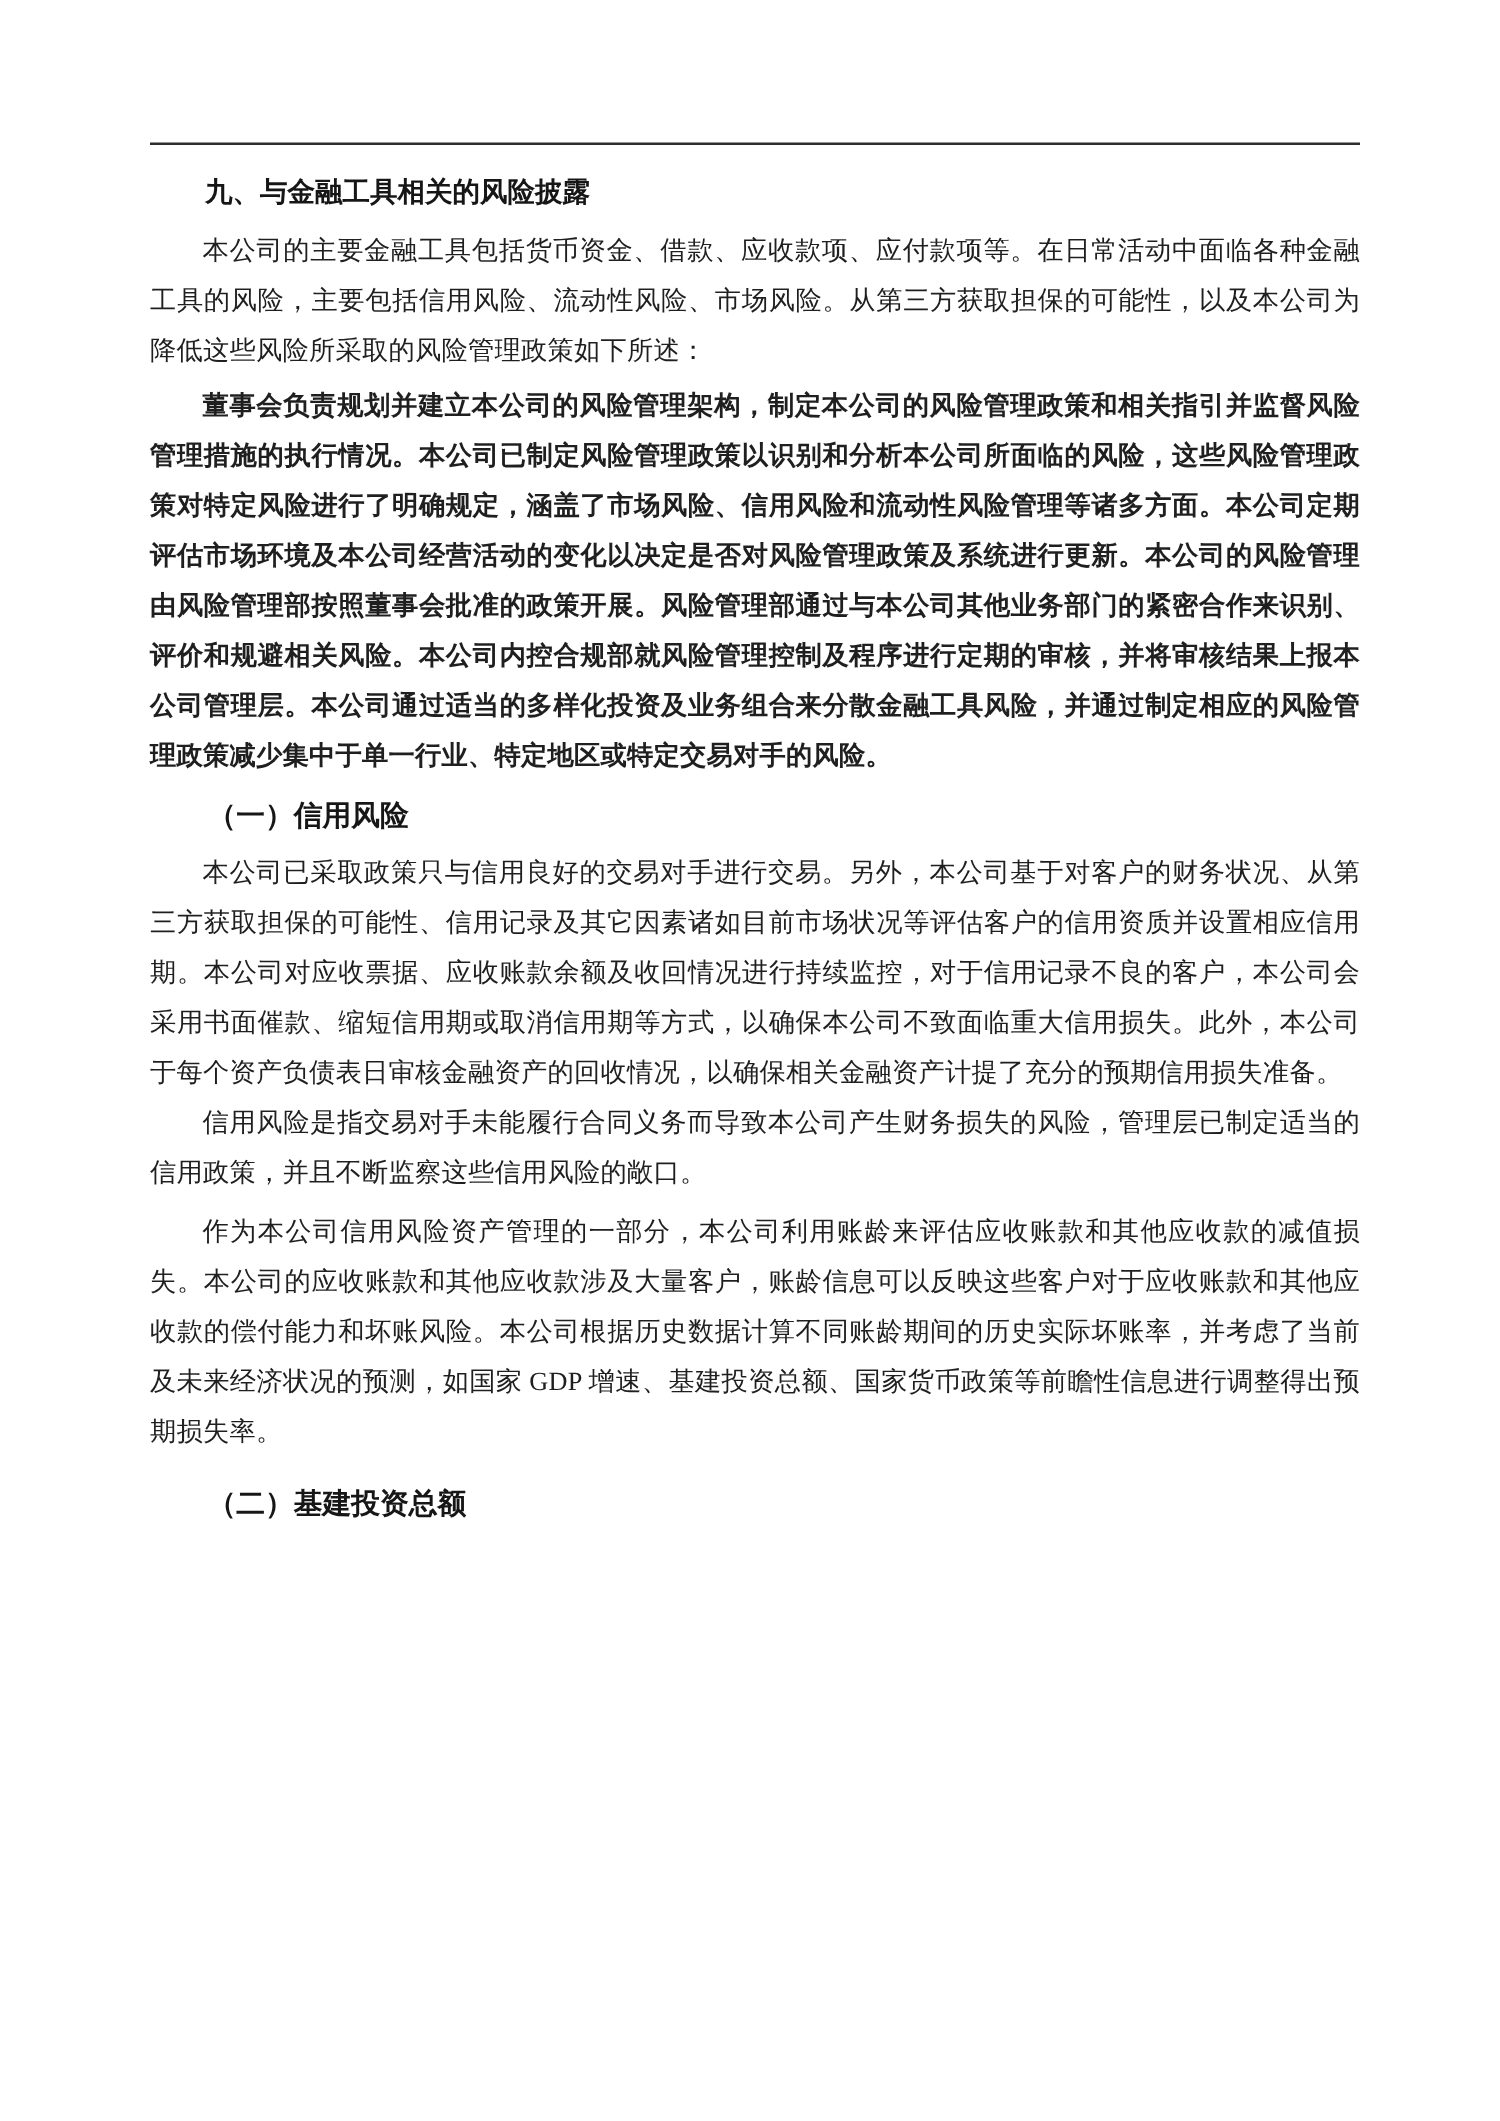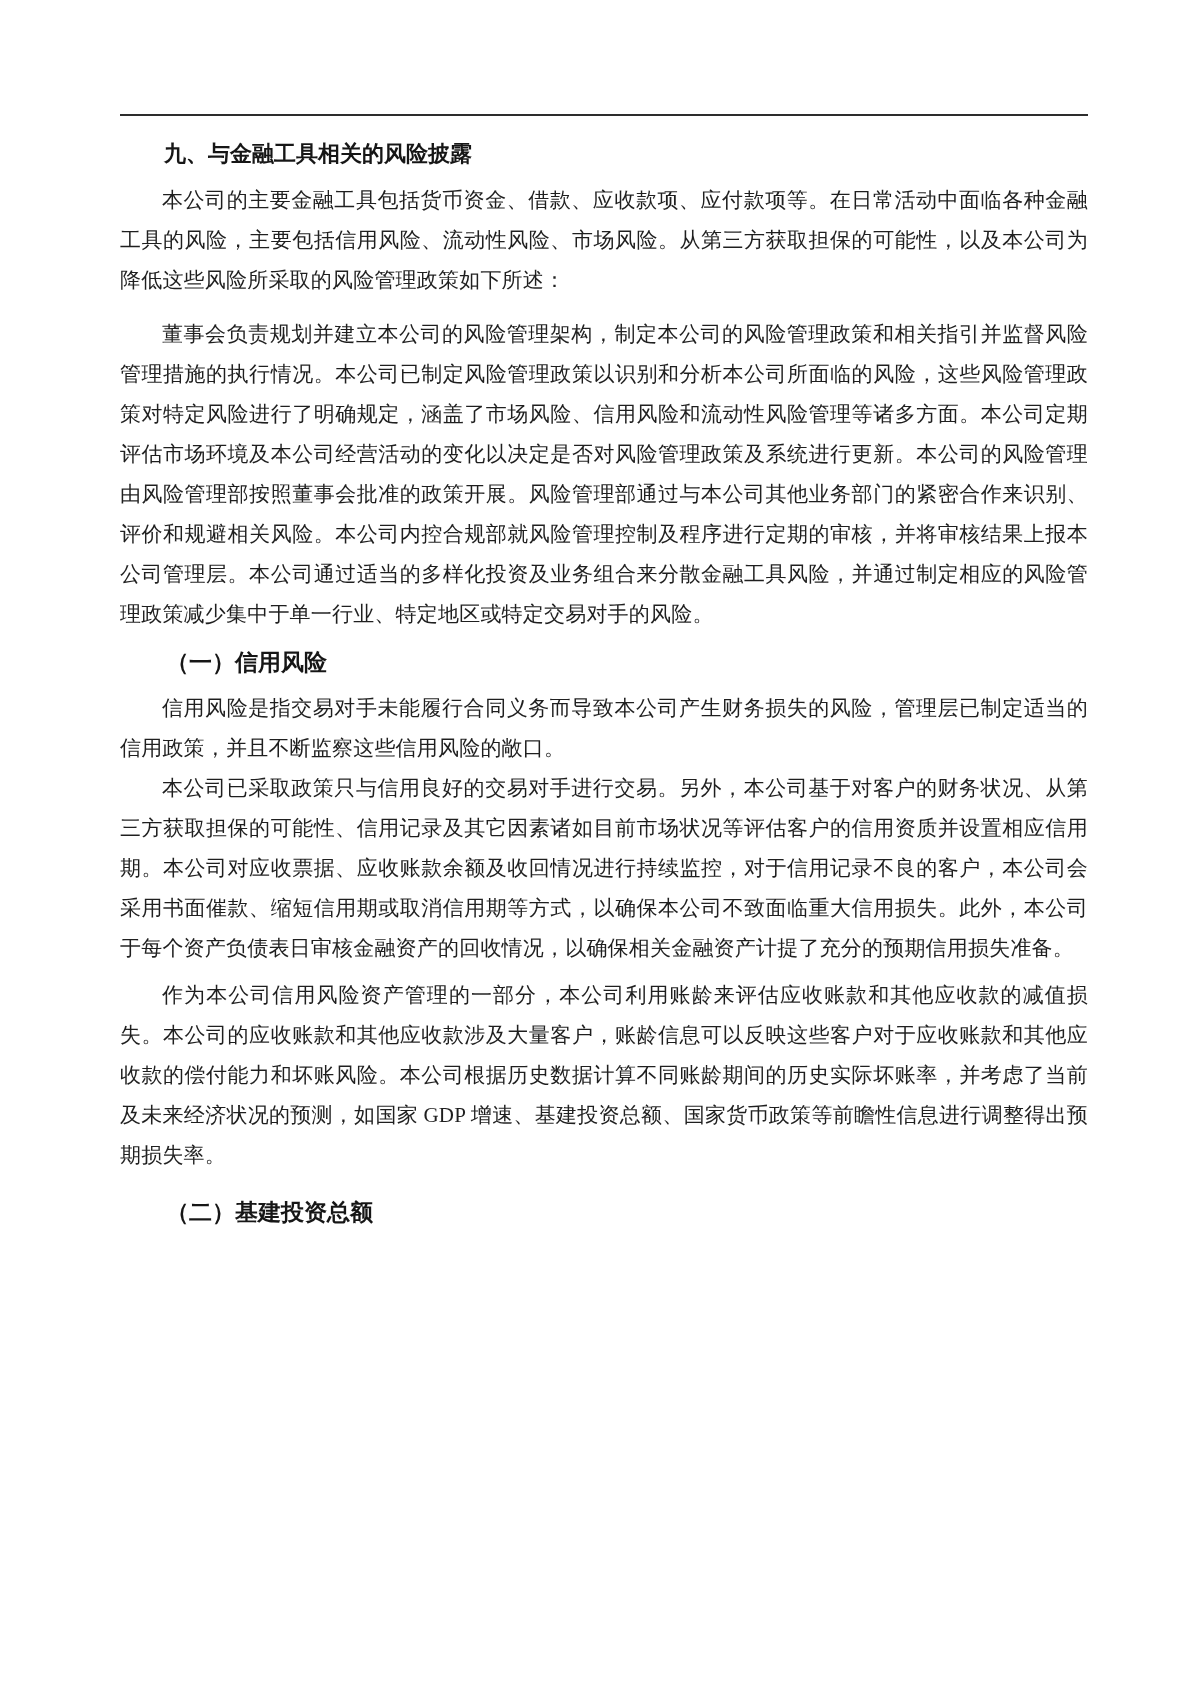--- a/index.html
+++ b/index.html
@@ -46,21 +46,21 @@
   .subheading.credit { margin: 8px 0 6px 0; }
   .subheading.liquidity { margin: 17px 0 1px 0; }
   .body-par {
     margin: 0;
     font-size: 21px;
     line-height: 40px;
     text-align: justify;
     text-indent: 2em;
     letter-spacing: 0.2px;
   }
-  .mt2 { margin-top: 14px; }
+  .mt2 { margin-top: 4px; font-weight: bold; }
   .mt3 { margin-top: 3px; }
   .mt4 { margin-top: 4px; }
   .mt7 { margin-top: 7px; }
   .page-footer {
     position: absolute;
     left: 0;
     right: 0;
     top: 1558px;
     text-align: center;
     font-size: 19px;
@@ -79,23 +79,23 @@
   <main class="content">
 
     <h1 class="heading">九、与金融工具相关的风险披露</h1>
 
     <p class="body-par">本公司的主要金融工具包括货币资金、借款、应收款项、应付款项等。在日常活动中面临各种金融工具的风险，主要包括信用风险、流动性风险、市场风险。从第三方获取担保的可能性，以及本公司为降低这些风险所采取的风险管理政策如下所述：</p>
 
     <p class="body-par mt2">董事会负责规划并建立本公司的风险管理架构，制定本公司的风险管理政策和相关指引并监督风险管理措施的执行情况。本公司已制定风险管理政策以识别和分析本公司所面临的风险，这些风险管理政策对特定风险进行了明确规定，涵盖了市场风险、信用风险和流动性风险管理等诸多方面。本公司定期评估市场环境及本公司经营活动的变化以决定是否对风险管理政策及系统进行更新。本公司的风险管理由风险管理部按照董事会批准的政策开展。风险管理部通过与本公司其他业务部门的紧密合作来识别、评价和规避相关风险。本公司内控合规部就风险管理控制及程序进行定期的审核，并将审核结果上报本公司管理层。本公司通过适当的多样化投资及业务组合来分散金融工具风险，并通过制定相应的风险管理政策减少集中于单一行业、特定地区或特定交易对手的风险。</p>
 
     <h2 class="subheading credit">（一）信用风险</h2>
 
+    <p class="body-par">本公司已采取政策只与信用良好的交易对手进行交易。另外，本公司基于对客户的财务状况、从第三方获取担保的可能性、信用记录及其它因素诸如目前市场状况等评估客户的信用资质并设置相应信用期。本公司对应收票据、应收账款余额及收回情况进行持续监控，对于信用记录不良的客户，本公司会采用书面催款、缩短信用期或取消信用期等方式，以确保本公司不致面临重大信用损失。此外，本公司于每个资产负债表日审核金融资产的回收情况，以确保相关金融资产计提了充分的预期信用损失准备。</p>
+
     <p class="body-par">信用风险是指交易对手未能履行合同义务而导致本公司产生财务损失的风险，管理层已制定适当的信用政策，并且不断监察这些信用风险的敞口。</p>
-
-    <p class="body-par">本公司已采取政策只与信用良好的交易对手进行交易。另外，本公司基于对客户的财务状况、从第三方获取担保的可能性、信用记录及其它因素诸如目前市场状况等评估客户的信用资质并设置相应信用期。本公司对应收票据、应收账款余额及收回情况进行持续监控，对于信用记录不良的客户，本公司会采用书面催款、缩短信用期或取消信用期等方式，以确保本公司不致面临重大信用损失。此外，本公司于每个资产负债表日审核金融资产的回收情况，以确保相关金融资产计提了充分的预期信用损失准备。</p>
 
 
 
     <p class="body-par mt7">作为本公司信用风险资产管理的一部分，本公司利用账龄来评估应收账款和其他应收款的减值损失。本公司的应收账款和其他应收款涉及大量客户，账龄信息可以反映这些客户对于应收账款和其他应收款的偿付能力和坏账风险。本公司根据历史数据计算不同账龄期间的历史实际坏账率，并考虑了当前及未来经济状况的预测，如国家 GDP 增速、基建投资总额、国家货币政策等前瞻性信息进行调整得出预期损失率。</p>
 
     <h2 class="subheading liquidity">（二）基建投资总额</h2>
 
 
   </main>
 

